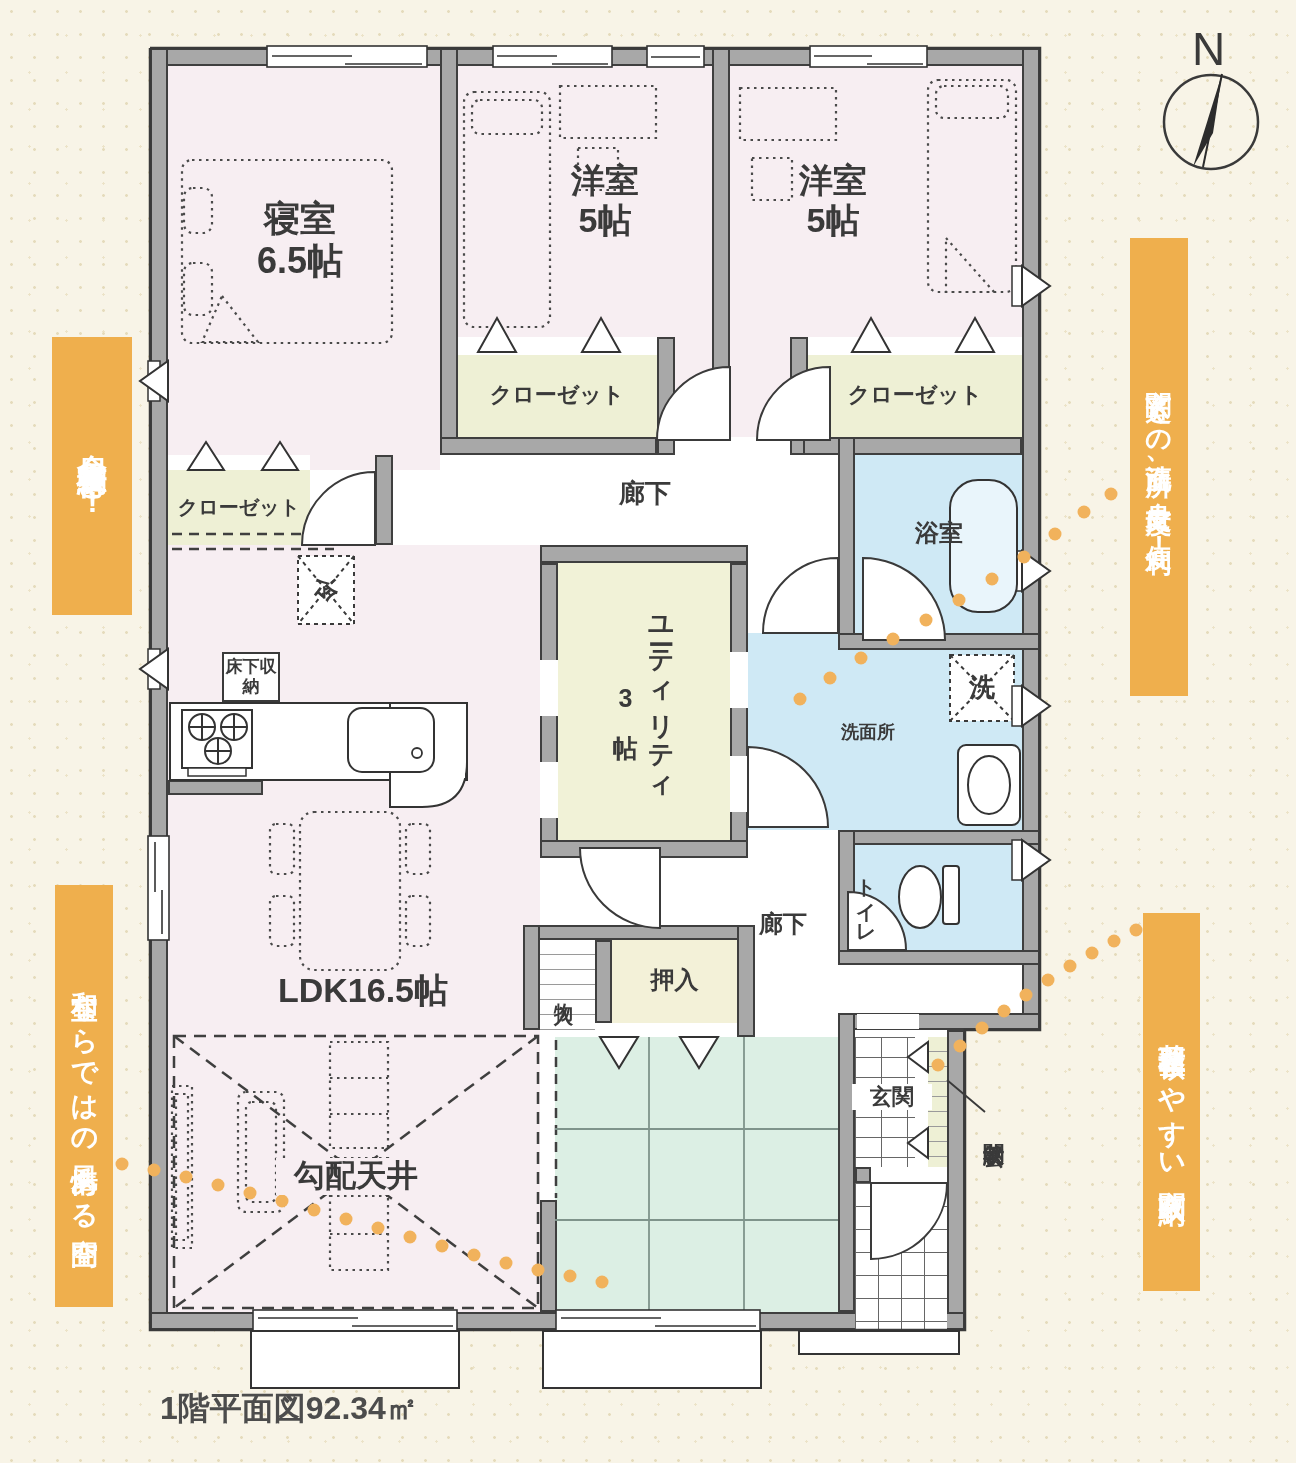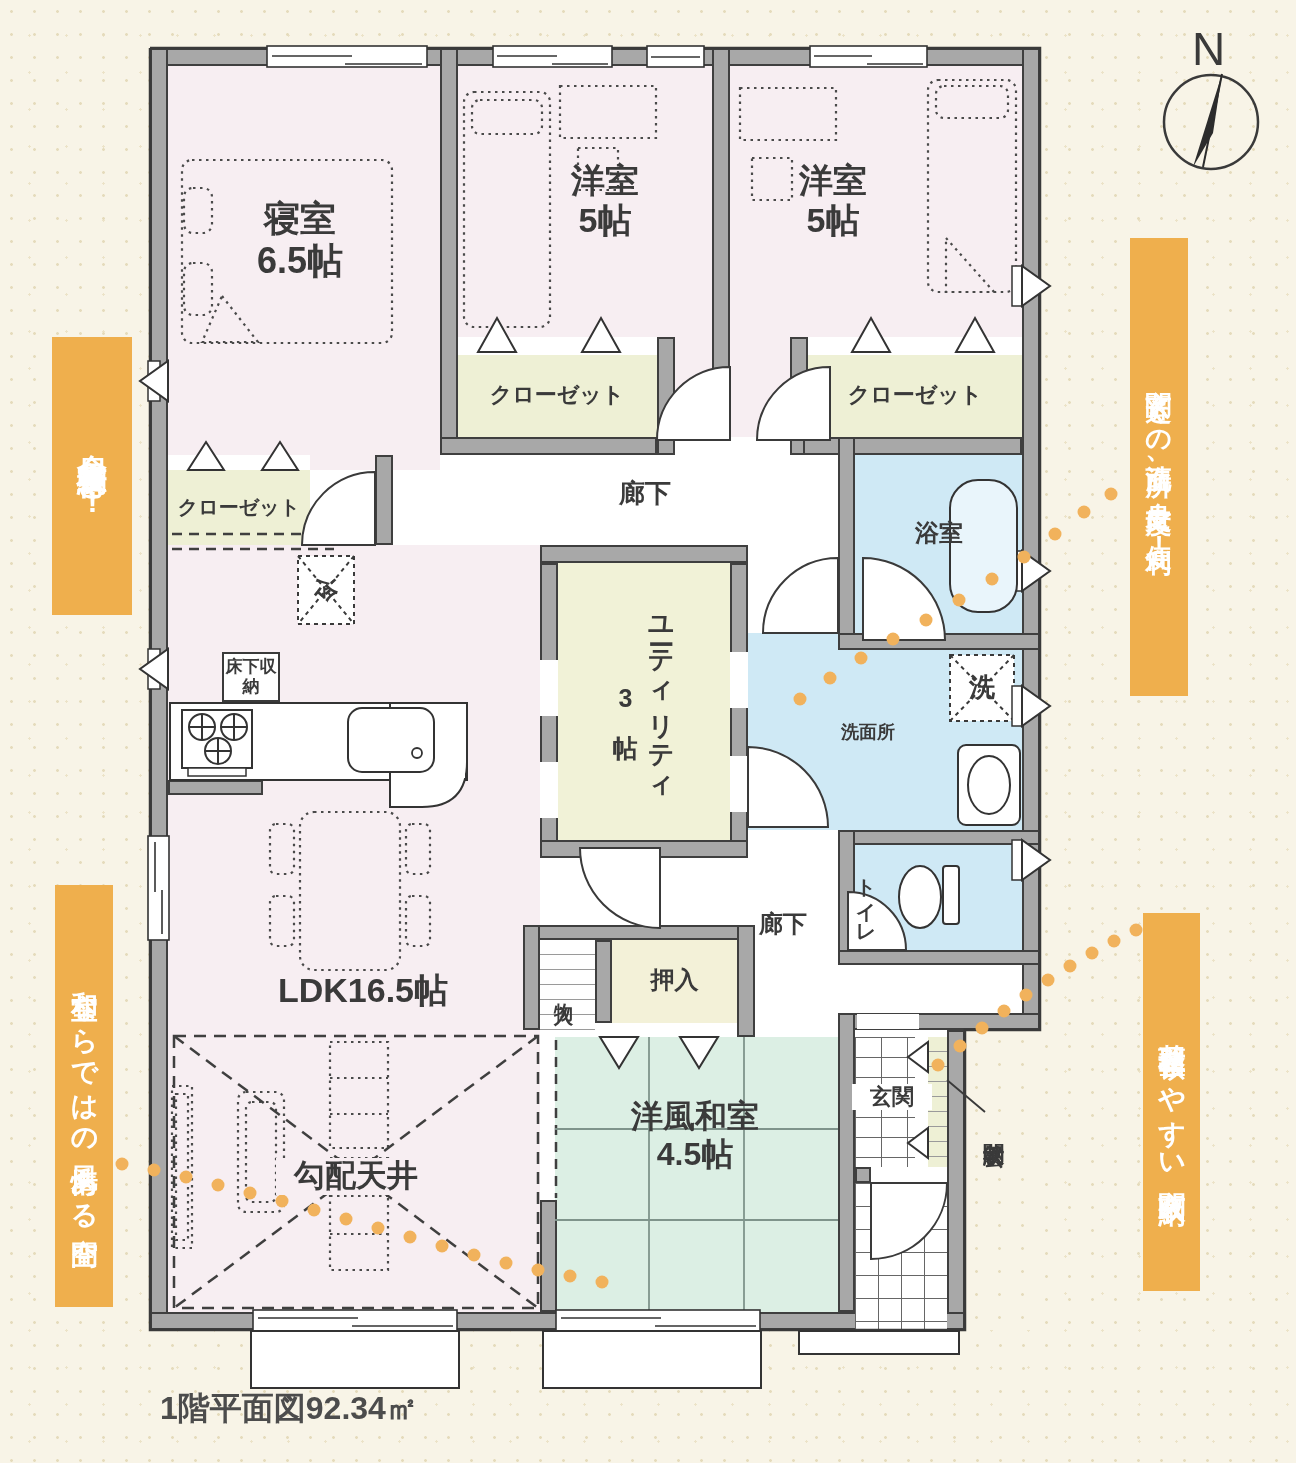--- a/index.html
+++ b/index.html
@@ -329,24 +329,20 @@
   <div class="abs lbl vlbl" style="left:610px;top:665px;height:70px;font-size:25px;">3帖</div>
   <div class="abs lbl" style="left:793px;top:722px;width:150px;font-size:18px;">洗面所</div>
   <div class="abs lbl" style="left:950px;top:672px;width:64px;font-size:26px;">洗</div>
   <div class="abs lbl" style="left:298px;top:576px;width:56px;font-size:24px;transform:rotate(90deg);">冷</div>
   <div class="abs lbl boxlbl" style="left:222px;top:652px;width:58px;height:50px;font-size:17px;padding-top:3px;">床下収納</div>
   <div class="abs lbl" style="left:213px;top:970px;width:300px;font-size:34px;">LDK16.5帖</div>
   <div class="abs lbl" style="left:276px;top:1158px;width:160px;font-size:31px;background:#f7eef2;">勾配天井</div>
   <div class="abs lbl vlbl" style="left:552px;top:952px;height:76px;font-size:19px;">物入</div>
   <div class="abs lbl" style="left:622px;top:966px;width:105px;font-size:24px;">押入</div>
   <div class="abs lbl vlbl" style="left:854px;top:852px;height:95px;font-size:20px;letter-spacing:0;">トイレ</div>
-  <div class="abs lbl" style="left:595px;top:1098px;width:200px;font-size:32px;">
-    <div>洋風和室</div>
-    <div>4.5帖</div>
-  </div>
   <div class="abs lbl" style="left:852px;top:1084px;width:80px;font-size:22px;background:#fff;">玄関</div>
   <div class="abs lbl vlbl" style="left:981px;top:1060px;height:135px;font-size:21px;letter-spacing:0;">玄関収納</div>
   <div class="abs lbl" style="left:1192px;top:22px;width:60px;font-size:46px;font-weight:400;text-align:left;">N</div>
   <div class="abs lbl" style="left:160px;top:1390px;width:420px;font-size:32px;font-weight:600;color:#4c4c4c;text-align:left;">1階平面図92.34㎡</div>
 
   <div class="abs banner" style="left:52px;top:337px;width:80px;height:278px;font-size:30px;">全居室収納付き!</div>
   <div class="abs banner" style="left:55px;top:885px;width:58px;height:422px;font-size:27px;">和室ならではの風情ある空間</div>
   <div class="abs banner" style="left:1130px;top:238px;width:58px;height:458px;font-size:26px;">玄関近くの洗面所、身支度に便利!</div>
   <div class="abs banner" style="left:1143px;top:913px;width:57px;height:378px;font-size:27px;">整理整頓しやすい玄関収納</div>
 

